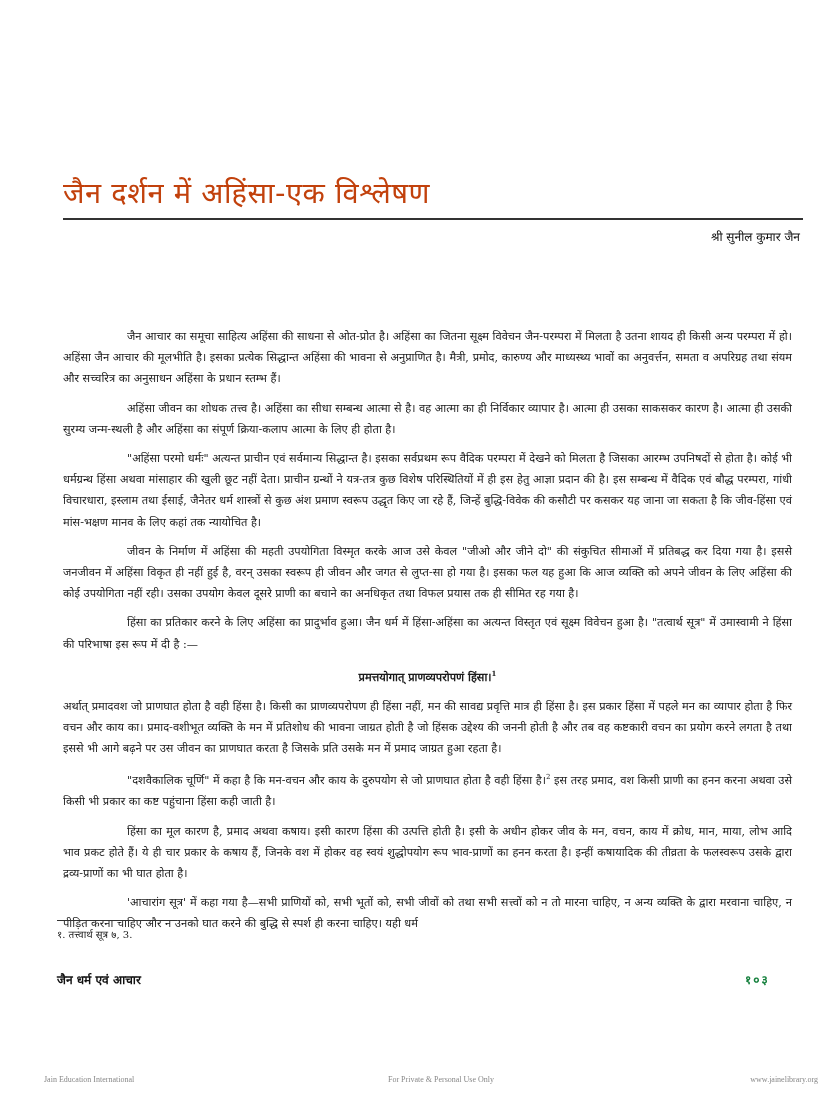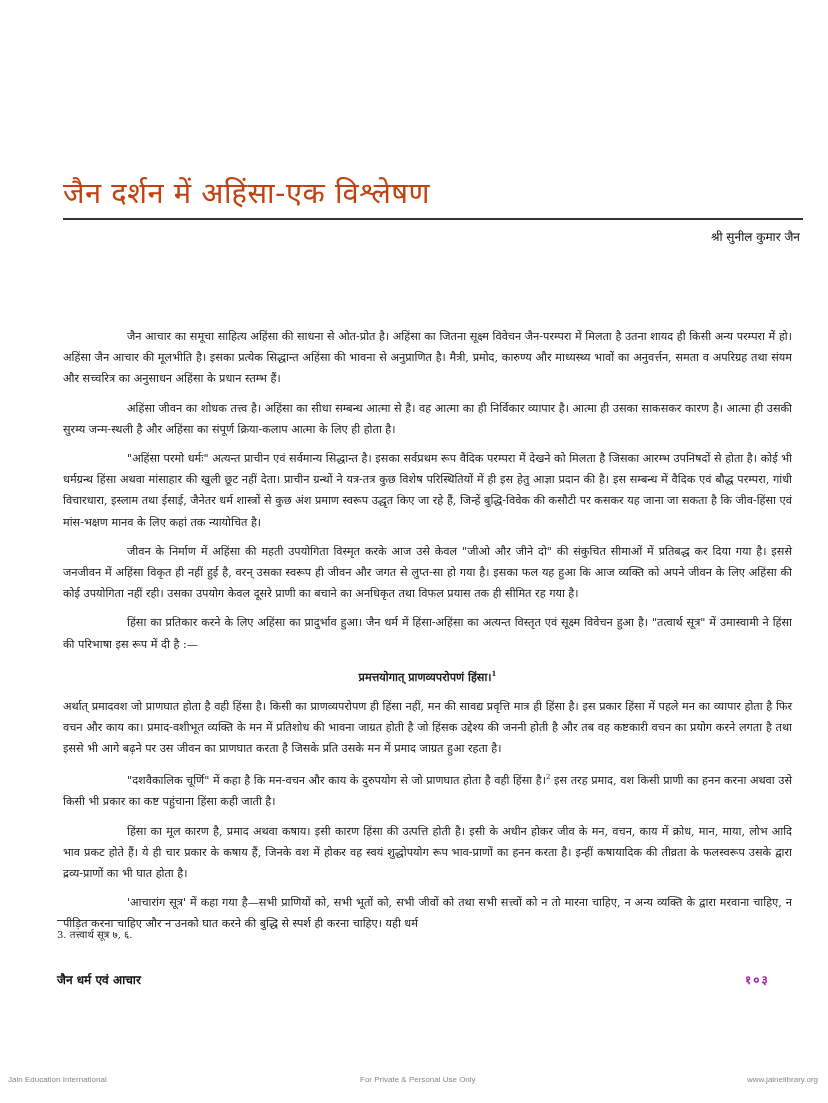--- a/index.html
+++ b/index.html
@@ -30,29 +30,29 @@
     position: absolute; left: 57px; top: 920px; width: 120px; height: 1px; background: #333;
   }
   .footnotes {
     position: absolute; left: 57px; top: 926px; font-family: "DejaVu Serif", serif;
     font-size: 10px; line-height: 18px; color: #222;
   }
   .journal {
     position: absolute; left: 57px; top: 971px; font-size: 12px; font-weight: bold; color: #111;
   }
   .page-num {
-    position: absolute; left: 745px; top: 971px; font-size: 12px; font-weight: bold; color: #a21caf;
+    position: absolute; left: 745px; top: 971px; font-size: 12px; font-weight: bold; color: #15803d;
     letter-spacing: 2px;
   }
   .footer {
-    position: absolute; top: 1075px; font-family: Liberation Sans, sans-serif;
-    font-size: 8px; color: #888;
+    position: absolute; top: 1075px; font-family: Liberation Serif, serif;
+    font-size: 8px; color: #888; margin-left: 36px;
   }
   .footer.left { left: 8px; }
-  .footer.center { left: 360px; }
+  .footer.center { left: 352px; }
   .footer.right { right: 10px; }
 </style>
 </head>
 <body>
 
 <div class="title">जैन दर्शन में अहिंसा-एक विश्लेषण</div>
 <div class="title-rule"></div>
 <div class="author">श्री सुनील कुमार जैन</div>
 
 <div class="body-text">
@@ -63,21 +63,21 @@
   <p>हिंसा का प्रतिकार करने के लिए अहिंसा का प्रादुर्भाव हुआ। जैन धर्म में हिंसा-अहिंसा का अत्यन्त विस्तृत एवं सूक्ष्म विवेचन हुआ है। "तत्वार्थ सूत्र" में उमास्वामी ने हिंसा की परिभाषा इस रूप में दी है :—</p>
   <p class="sutra"><span>प्रमत्तयोगात् प्राणव्यपरोपणं हिंसा।</span><sup>1</sup></p>
   <p class="noindent">अर्थात् प्रमादवश जो प्राणघात होता है वही हिंसा है। किसी का प्राणव्यपरोपण ही हिंसा नहीं, मन की सावद्य प्रवृत्ति मात्र ही हिंसा है। इस प्रकार हिंसा में पहले मन का व्यापार होता है फिर वचन और काय का। प्रमाद-वशीभूत व्यक्ति के मन में प्रतिशोध की भावना जाग्रत होती है जो हिंसक उद्देश्य की जननी होती है और तब वह कष्टकारी वचन का प्रयोग करने लगता है तथा इससे भी आगे बढ़ने पर उस जीवन का प्राणघात करता है जिसके प्रति उसके मन में प्रमाद जाग्रत हुआ रहता है।</p>
   <p><span>"दशवैकालिक चूर्णि" में कहा है कि मन-वचन और काय के दुरुपयोग से जो प्राणघात होता है वही हिंसा है।</span><sup>2</sup><span> इस तरह प्रमाद, वश किसी प्राणी का हनन करना अथवा उसे किसी भी प्रकार का कष्ट पहुंचाना हिंसा कही जाती है।</span></p>
   <p>हिंसा का मूल कारण है, प्रमाद अथवा कषाय। इसी कारण हिंसा की उत्पत्ति होती है। इसी के अधीन होकर जीव के मन, वचन, काय में क्रोध, मान, माया, लोभ आदि भाव प्रकट होते हैं। ये ही चार प्रकार के कषाय हैं, जिनके वश में होकर वह स्वयं शुद्धोपयोग रूप भाव-प्राणों का हनन करता है। इन्हीं कषायादिक की तीव्रता के फलस्वरूप उसके द्वारा द्रव्य-प्राणों का भी घात होता है।</p>
   <p>'आचारांग सूत्र' में कहा गया है—सभी प्राणियों को, सभी भूतों को, सभी जीवों को तथा सभी सत्त्वों को न तो मारना चाहिए, न अन्य व्यक्ति के द्वारा मरवाना चाहिए, न पीड़ित करना चाहिए और न उनको घात करने की बुद्धि से स्पर्श ही करना चाहिए। यही धर्म</p>
 </div>
 
 <div class="fn-rule"></div>
 <div class="footnotes">
-  <div>3. तत्त्वार्थ सूत्र ७, ६.</div>
+  <div>१. तत्त्वार्थ सूत्र ७, 3.</div>
 </div>
 
 <div class="journal">जैन धर्म एवं आचार</div>
 <div class="page-num">१०३</div>
 
 <div class="footer left">Jain Education International</div>
 <div class="footer center">For Private &amp; Personal Use Only</div>
 <div class="footer right">www.jainelibrary.org</div>
 
 </body></html>

